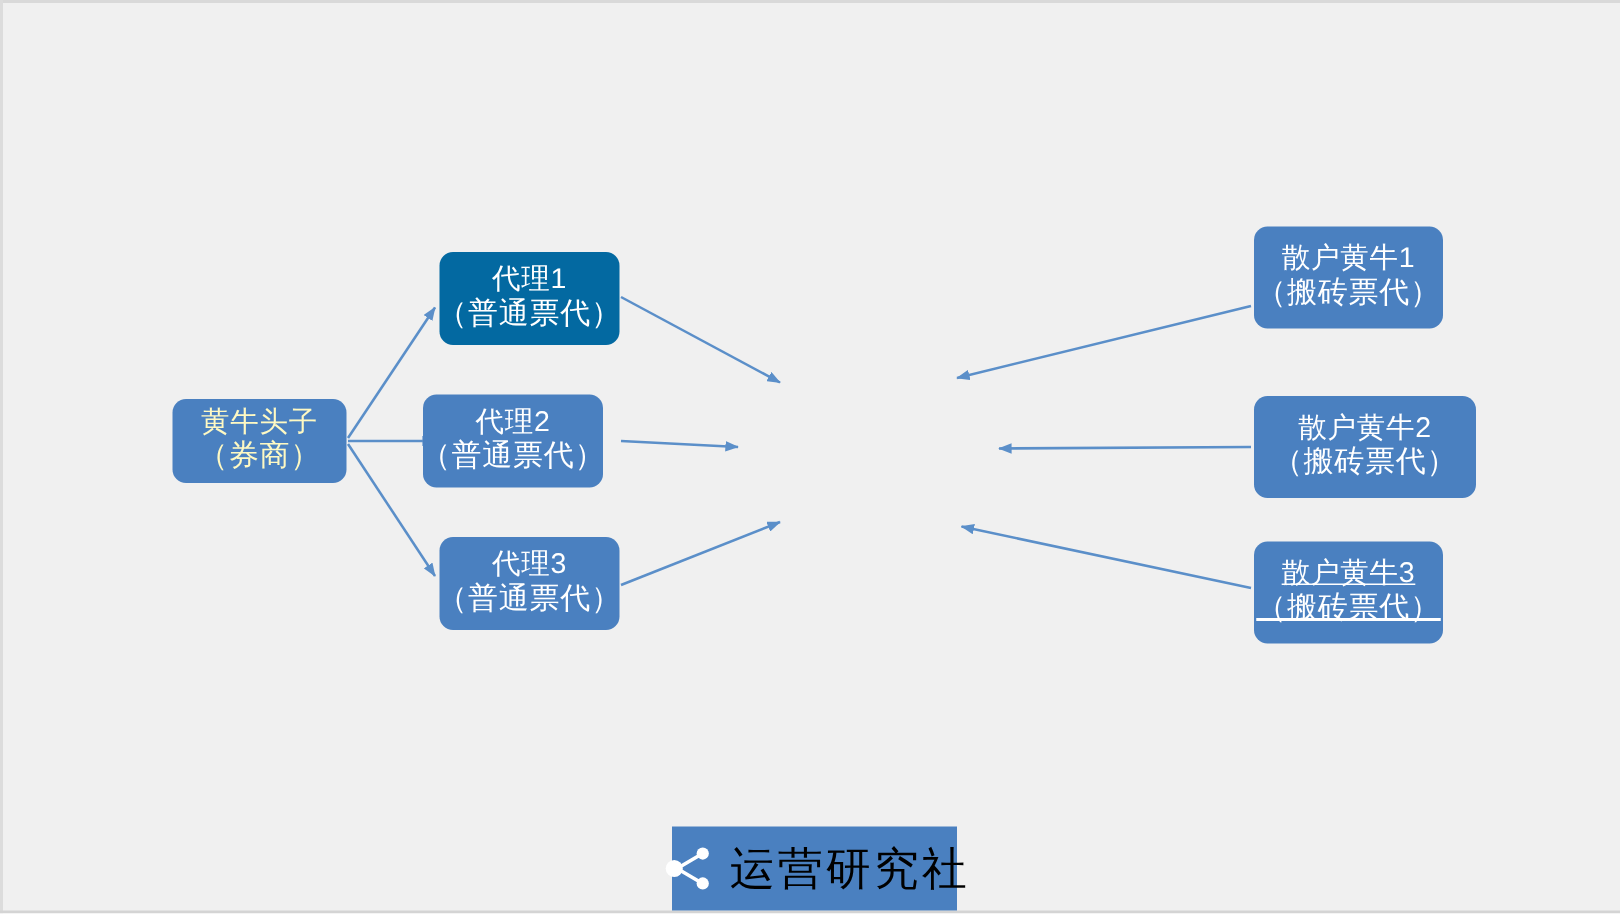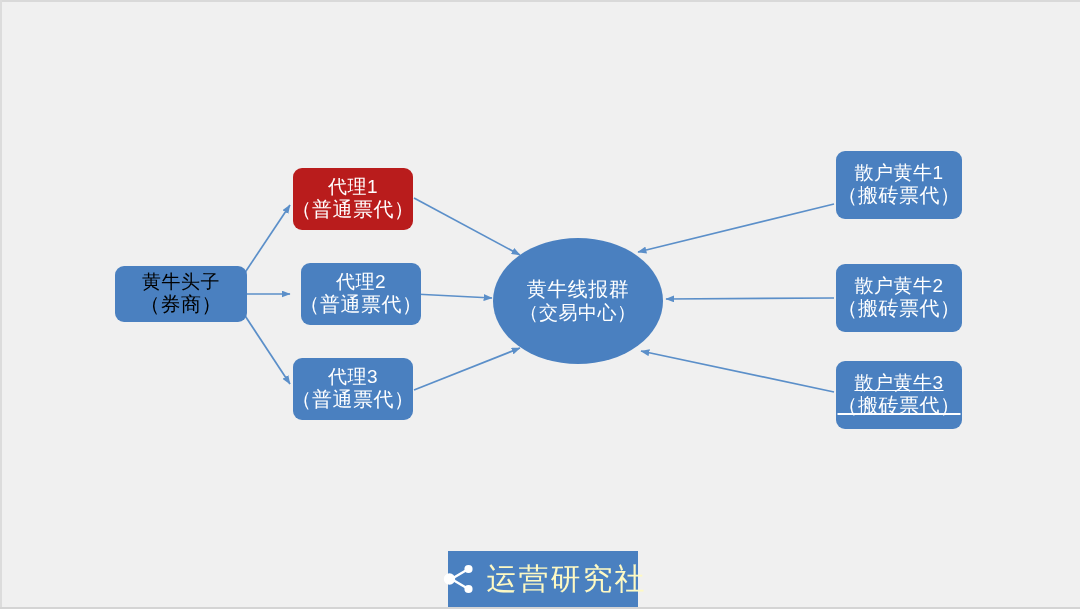--- a/index.html
+++ b/index.html
@@ -85,21 +85,21 @@
     gap: 9px;
     box-sizing: border-box;
   }
   #watermark .wm-icon {
     flex: 0 0 auto;
     width: 38px;
     height: 38px;
     display: block;
   }
   #watermark .wm-text {
-    color: #fef9c3;
+    color: #000000;
     font-size: 30px;
     letter-spacing: 2px;
     white-space: nowrap;
     font-family: "DejaVu Sans", "Liberation Sans", sans-serif;
   }
 </style>
 </head>
 <body>
 
 <div id="canvas" style="width: 1080px; height: 609px; background: rgb(240, 240, 240);">
@@ -120,48 +120,44 @@
         <line x1="232" y1="296" x2="290" y2="384"></line>
         <line x1="414" y1="198" x2="520" y2="255"></line>
         <line x1="414" y1="294" x2="492" y2="298"></line>
         <line x1="414" y1="390" x2="520" y2="348"></line>
         <line x1="834" y1="204" x2="638" y2="252"></line>
         <line x1="834" y1="298" x2="666" y2="299"></line>
         <line x1="834" y1="392" x2="641" y2="351"></line>
       </g>
   </svg>
 
-  <div class="node rounded-box" id="node-boss" style="left: 115px; top: 266px; width: 132px; height: 56px; background: rgb(74, 128, 192); color: #000000;">
+  <div class="node rounded-box" id="node-boss" style="left: 115px; top: 266px; width: 116px; height: 56px; background: rgb(74, 128, 192); color: #fef9c3;">
     <span class="line1">黄牛头子</span>
     <span class="line2">（券商）</span>
   </div>
 
-  <div class="node rounded-box" id="node-agent1" style="left: 293px; top: 168px; width: 120px; height: 62px; background: #b91c1c; color: rgb(255, 255, 255); justify-content: center;">
+  <div class="node rounded-box" id="node-agent1" style="left: 293px; top: 168px; width: 120px; height: 62px; background: #0369a1; color: rgb(255, 255, 255); justify-content: center;">
     <span class="line1">代理1</span>
     <span class="line2">（普通票代）</span>
   </div>
-  <div class="node rounded-box" id="node-agent2" style="left: 301px; top: 263px; width: 120px; height: 62px; background: rgb(74, 128, 192); color: rgb(255, 255, 255); text-align: center;">
+  <div class="node rounded-box" id="node-agent2" style="left: 282px; top: 263px; width: 120px; height: 62px; background: rgb(74, 128, 192); color: rgb(255, 255, 255); text-align: center;">
     <span class="line1">代理2</span>
     <span class="line2">（普通票代）</span>
   </div>
   <div class="node rounded-box" id="node-agent3" style="left: 293px; top: 358px; width: 120px; height: 62px; background: rgb(74, 128, 192); color: rgb(255, 255, 255); text-align: right;">
     <span class="line1">代理3</span>
     <span class="line2">（普通票代）</span>
   </div>
 
-  <div class="node ellipse-node" id="node-hub" style="left: 493px; top: 238px; width: 170px; height: 126px; background: rgb(74, 128, 192); color: rgb(255, 255, 255);">
-    <span class="line1">黄牛线报群</span>
-    <span class="line2">（交易中心）</span>
-  </div>
 
   <div class="node rounded-box" id="node-retail1" style="left: 836px; top: 151px; width: 126px; height: 68px; background: rgb(74, 128, 192); color: rgb(255, 255, 255);">
     <span class="line1">散户黄牛1</span>
     <span class="line2">（搬砖票代）</span>
   </div>
-  <div class="node rounded-box" id="node-retail2" style="left: 836px; top: 264px; width: 126px; height: 68px; background: rgb(74, 128, 192); color: rgb(255, 255, 255);">
+  <div class="node rounded-box" id="node-retail2" style="left: 836px; top: 264px; width: 148px; height: 68px; background: rgb(74, 128, 192); color: rgb(255, 255, 255);">
     <span class="line1">散户黄牛2</span>
     <span class="line2">（搬砖票代）</span>
   </div>
   <div class="node rounded-box" id="node-retail3" style="left: 836px; top: 361px; width: 126px; height: 68px; background: rgb(74, 128, 192); color: rgb(255, 255, 255); text-decoration: underline;">
     <span class="line1">散户黄牛3</span>
     <span class="line2">（搬砖票代）</span>
   </div>
 
   <div id="watermark" style="left: 448px; top: 551px; width: 190px; height: 56px; background: rgb(74, 128, 192);">
     <svg class="wm-icon" viewBox="0 0 40 40">

